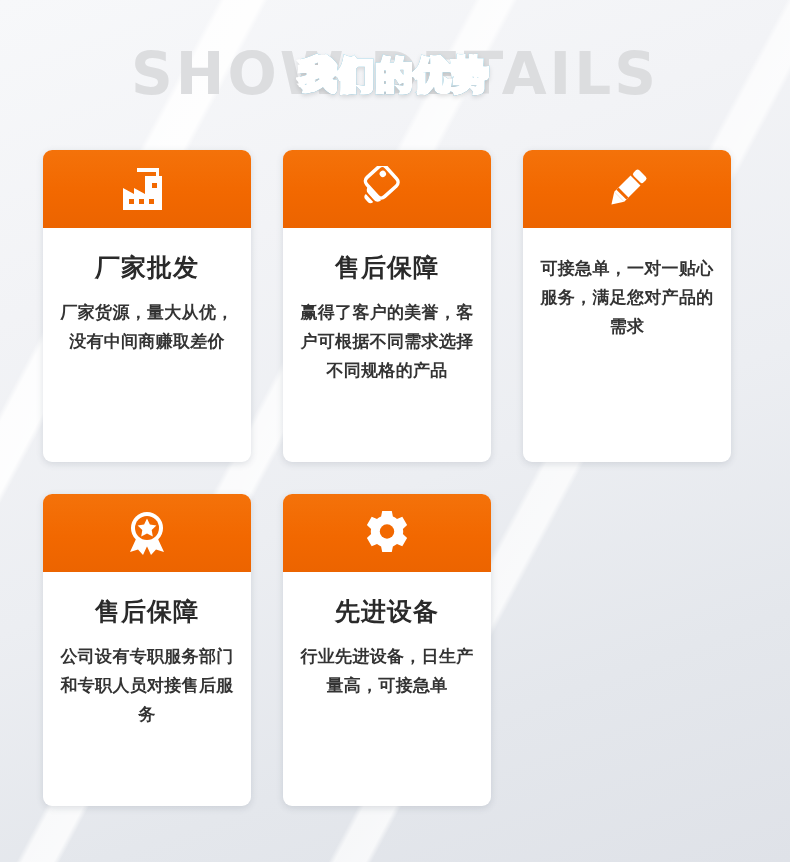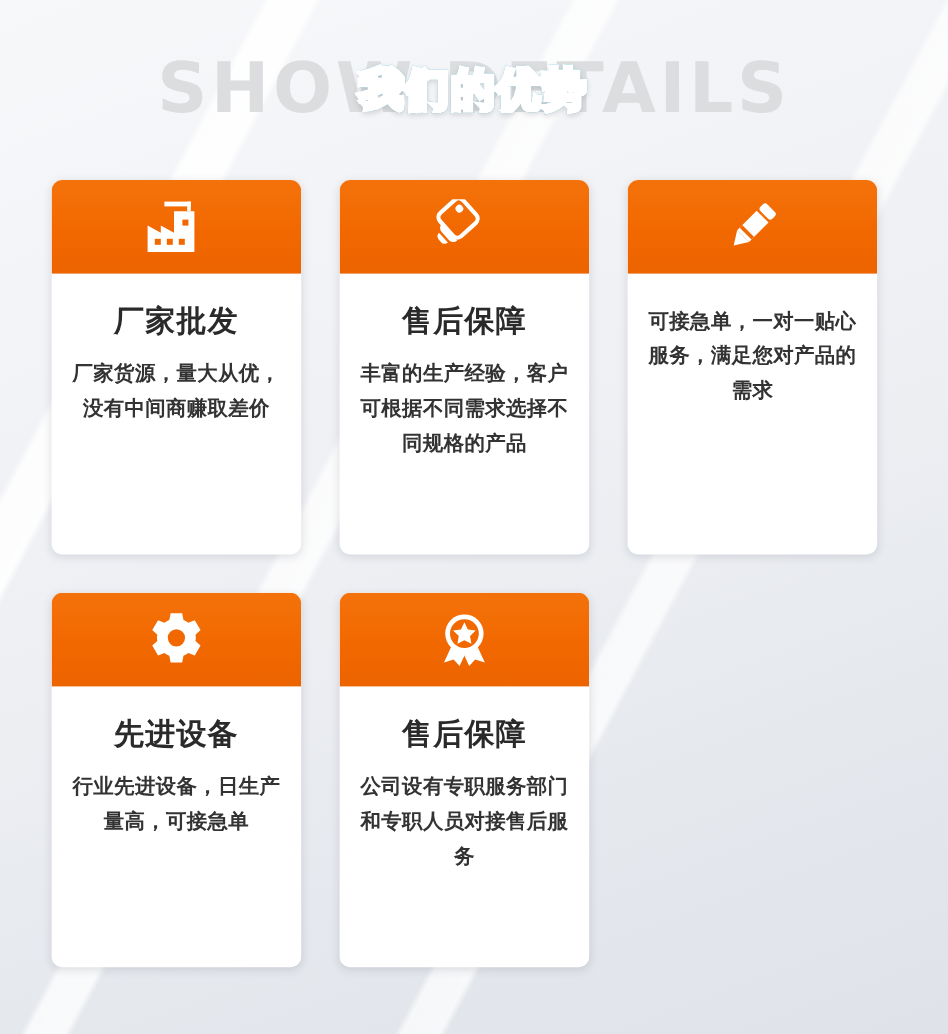--- a/index.html
+++ b/index.html
@@ -146,21 +146,21 @@
             <rect x="14" y="1" width="26" height="26" rx="5" fill="none" stroke="#ffffff" stroke-width="3.5"></rect>
             <circle cx="33" cy="9" r="3.2" fill="#ffffff"></circle>
             <path d="M14 8.5a5 5 0 0 0-5 5v9a5 5 0 0 0 5 5z" fill="#ffffff"></path>
             <path d="M7 12.5a4 4 0 0 0-4 4v3a4 4 0 0 0 4 4z" fill="#ffffff"></path>
           </g>
         </svg>
       </span>
     </div>
     <div class="card-body">
       <div class="card-title">售后保障</div>
-      <div class="card-desc">丰富的生产经验，客户可根据不同需求选择不同规格的产品</div>
+      <div class="card-desc">赢得了客户的美誉，客户可根据不同需求选择不同规格的产品</div>
     </div>
   </div>
 
 
   <div class="card">
     <div class="card-icon-band">
       <span>
         <svg width="48" height="46" viewBox="0 0 48 46" fill="#ffffff">
           <g transform="rotate(45 24 23)">
             <rect x="17" y="1" width="14" height="8" rx="2.5"></rect>
@@ -173,42 +173,42 @@
     </div>
     <div class="card-body">
       <div class="card-desc">可接急单，一对一贴心服务，满足您对产品的需求</div>
     </div>
   </div>
 
   <div class="card">
     <div class="card-icon-band">
       <span>
         <svg width="48" height="46" viewBox="0 0 48 46" fill="#ffffff">
-          <path d="M19.2 1h9.6l1.1 5.6c1.5.5 2.9 1.3 4.1 2.3l5.3-2.1 4.8 8.3-4.2 3.8c.2.8.3 1.7.3 2.6s-.1 1.8-.3 2.6l4.2 3.8-4.8 8.3-5.3-2.1c-1.2 1-2.6 1.8-4.1 2.3L28.8 42h-9.6l-1.1-5.6c-1.5-.5-2.9-1.3-4.1-2.3l-5.3 2.1-4.8-8.3 4.2-3.8c-.2-.8-.3-1.7-.3-2.6s.1-1.8.3-2.6l-4.2-3.8 4.8-8.3 5.3 2.1c1.2-1 2.6-1.8 4.1-2.3z"></path>
-          <circle cx="24" cy="21.5" r="7.2" fill="#f26800"></circle>
-        </svg>
-      </span>
-    </div>
-    <div class="card-body">
-      <div class="card-title">先进设备</div>
-      <div class="card-desc">行业先进设备，日生产量高，可接急单</div>
-    </div>
-  </div>
-
-  <div class="card">
-    <div class="card-icon-band">
-      <span>
-        <svg width="48" height="46" viewBox="0 0 48 46" fill="#ffffff">
           <path d="M13 29l-6 13 8-2.5 5 5.5 6-13z"></path>
           <path d="M35 29l6 13-8-2.5-5 5.5-6-13z"></path>
           <circle cx="24" cy="18" r="16"></circle>
           <circle cx="24" cy="18" r="12" fill="#f26800"></circle>
           <path d="M24 8.6l2.9 5.9 6.5.95-4.7 4.6 1.1 6.5-5.8-3.05-5.8 3.05 1.1-6.5-4.7-4.6 6.5-.95z"></path>
         </svg>
       </span>
     </div>
     <div class="card-body">
       <div class="card-title">售后保障</div>
       <div class="card-desc">公司设有专职服务部门和专职人员对接售后服务</div>
     </div>
   </div>
 
+  <div class="card">
+    <div class="card-icon-band">
+      <span>
+        <svg width="48" height="46" viewBox="0 0 48 46" fill="#ffffff">
+          <path d="M19.2 1h9.6l1.1 5.6c1.5.5 2.9 1.3 4.1 2.3l5.3-2.1 4.8 8.3-4.2 3.8c.2.8.3 1.7.3 2.6s-.1 1.8-.3 2.6l4.2 3.8-4.8 8.3-5.3-2.1c-1.2 1-2.6 1.8-4.1 2.3L28.8 42h-9.6l-1.1-5.6c-1.5-.5-2.9-1.3-4.1-2.3l-5.3 2.1-4.8-8.3 4.2-3.8c-.2-.8-.3-1.7-.3-2.6s.1-1.8.3-2.6l-4.2-3.8 4.8-8.3 5.3 2.1c1.2-1 2.6-1.8 4.1-2.3z"></path>
+          <circle cx="24" cy="21.5" r="7.2" fill="#f26800"></circle>
+        </svg>
+      </span>
+    </div>
+    <div class="card-body">
+      <div class="card-title">先进设备</div>
+      <div class="card-desc">行业先进设备，日生产量高，可接急单</div>
+    </div>
+  </div>
+
 </div>
 
 </body></html>

